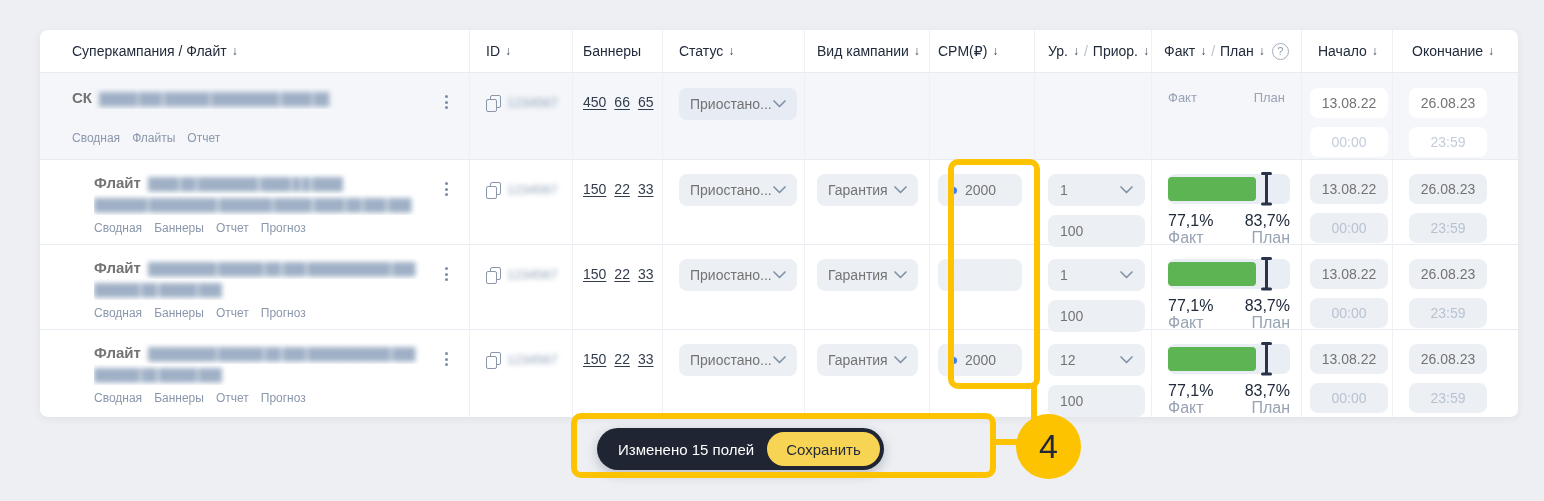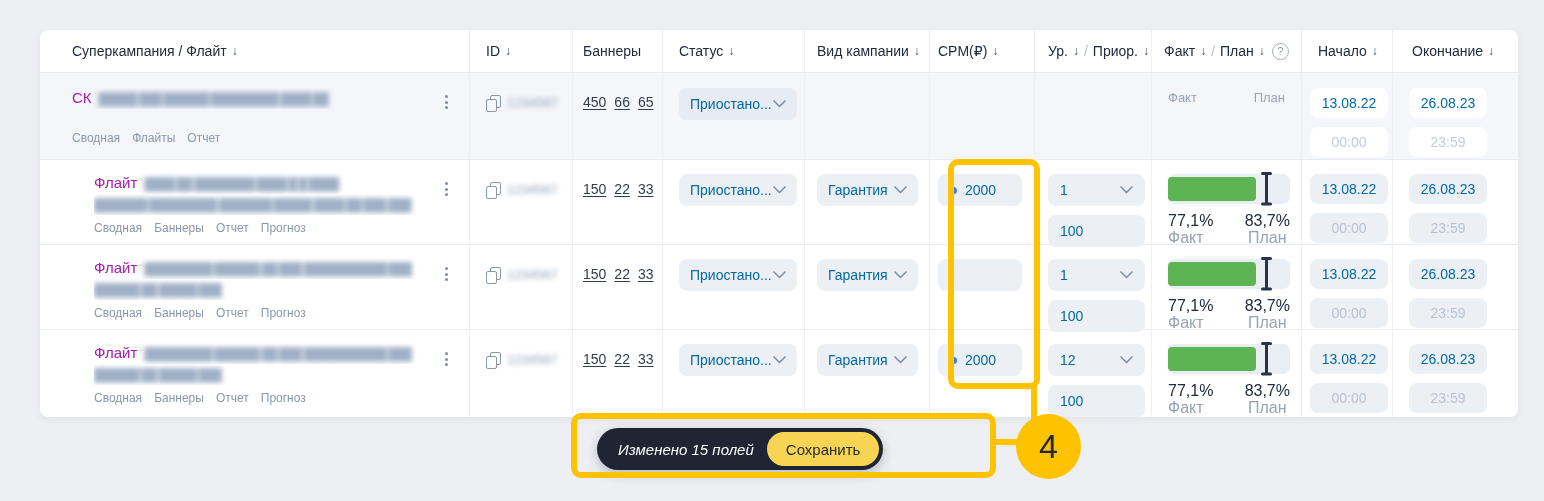--- a/index.html
+++ b/index.html
@@ -40,21 +40,21 @@
 
   .body-row { border-bottom:1px solid #e8ebf1; }
   .row-sc { height:87px; background:#f4f6f9; }
   .row-fl { height:85px; background:#fff; }
   .body-row:last-child { border-bottom:none; }
 
   
   .name-cell { display:flex; flex-direction:column; padding-top:15px; padding-bottom:14px; padding-right:44px; }
   .row-fl .name-cell { padding-left:54px; padding-top:13px; padding-bottom:12px; }
   .name-line { font-size:15px; line-height:19px; white-space:nowrap; overflow:hidden; }
-  .prefix { color:#a21caf; margin-right:7px; }
+  .prefix { color:#737373; margin-right:7px;font-weight:bold; }
   .blur-txt {
     color:#9fb0c6; filter:blur(2.5px); font-size:12px; letter-spacing:-1px;
   }
   .quick-links { margin-top:auto; display:flex; gap:12px; font-size:12px; color:#8b97ab; }
   .quick-links span { cursor:pointer; }
   .dots-btn {
     position:absolute; right:15px; top:18px; width:16px; height:22px;
     display:flex; flex-direction:column; align-items:center; justify-content:center; gap:2.5px;
     background:none; border:none; cursor:pointer;
   }
@@ -76,21 +76,21 @@
   .id-blur { font-size:13px; color:#93a3ba; filter:blur(2.5px); }
 
   
   .banners-cell { display:flex; gap:8px; padding-top:21px; font-size:14px; }
   .banners-cell span { color:#323c4d; text-decoration:underline; text-underline-offset:2px; cursor:pointer; }
   .banners-cell { padding-left:10px; }
 
   
   .pill {
     background:#ecf0f5; border-radius:8px; height:32px;
-    display:inline-flex; align-items:center; font-size:14px; color:#0369a1;
+    display:inline-flex; align-items:center; font-size:14px; color:#737373;
     cursor:pointer;
   }
   .row-sc .pill-status { background:#e7ecf4; }
   .ctl-cell { padding-top:14px; display:flex; flex-direction:column; gap:9px; align-items:flex-start; }
   .row-sc .ctl-cell { padding-top:15px; }
   .pill-status { width:118px; padding:0 11px; justify-content:space-between; }
   .pill-kind { width:101px; padding:0 11px; justify-content:space-between; }
   .pill-cpm { width:84px; padding:0 12px; gap:8px; }
   .dot-blue { width:7px; height:7px; border-radius:50%; background:#3f7df0; flex:none; }
   .cpm-empty { color:#9aa5b5; }
@@ -109,31 +109,31 @@
     position:relative; width:122px; height:30px; background:#e9eef4; border-radius:7px; overflow:visible;
   }
   .progress .bar {
     position:absolute; left:0; top:3px; bottom:3px; background:#5cb453; border-radius:4px;
   }
   .progress .marker { position:absolute; top:-2px; }
   .pct-row { display:flex; justify-content:space-between; width:122px; margin-top:8px; }
   .pct-col { font-size:16px; line-height:17px; }
   .pct-col .pct { color:#212b3b; }
   .pct-col .pct-label { color:#98a3b4; }
-  .pct-col.right { text-align:center; }
+  .pct-col.right { text-align:right; }
 
   
   .toolbar {
     position:absolute; left:597px; top:428px; height:42px; z-index:2;
     background:#1f2533; border-radius:21px;
     display:inline-flex; align-items:center; gap:13px;
     padding:0 4px 0 21px;
     box-shadow:0 4px 12px rgba(20,30,50,.25);
   }
-  .toolbar .changed { color:#fff; font-size:15px; white-space:nowrap;font-style:italic; }
+  .toolbar .changed { color:#fff; font-size:15px; white-space:nowrap; }
   .btn { border:none; border-radius:17px; height:34px; font-size:15px; cursor:pointer;
          font-family:"Liberation Sans","DejaVu Sans",sans-serif; }
   .btn-save { background:#f8d455; color:#262b38; padding:0 19px; }
   .btn-cancel { background:#272d3c; border:1px solid #454d5f; color:#fff; padding:0 16px; margin-left:-6px; }
 
   
   .ann { position:absolute; z-index:3; pointer-events:none; }
   .ann-rect { border:6px solid #fdc300; border-radius:10px; background:transparent; }
   #ann-cpm { left:948px; top:159px; width:92px; height:230px; }
   #ann-toolbar { left:571px; top:413px; width:425px; height:65px; }

